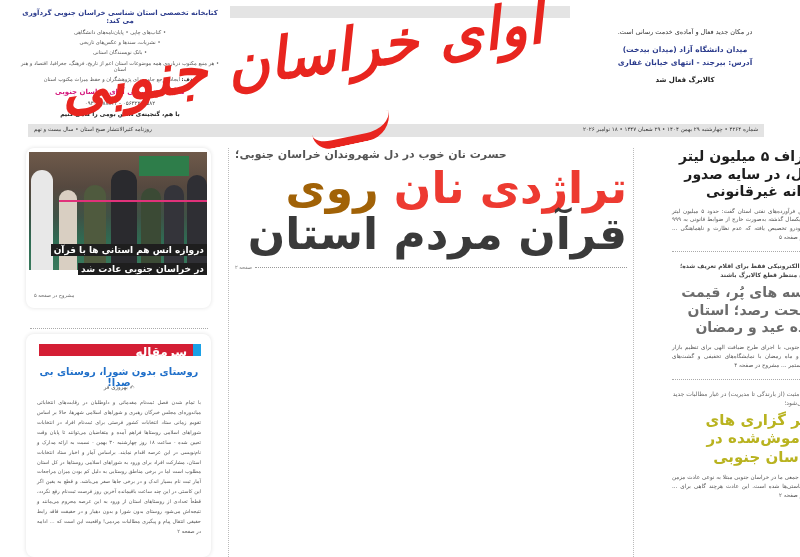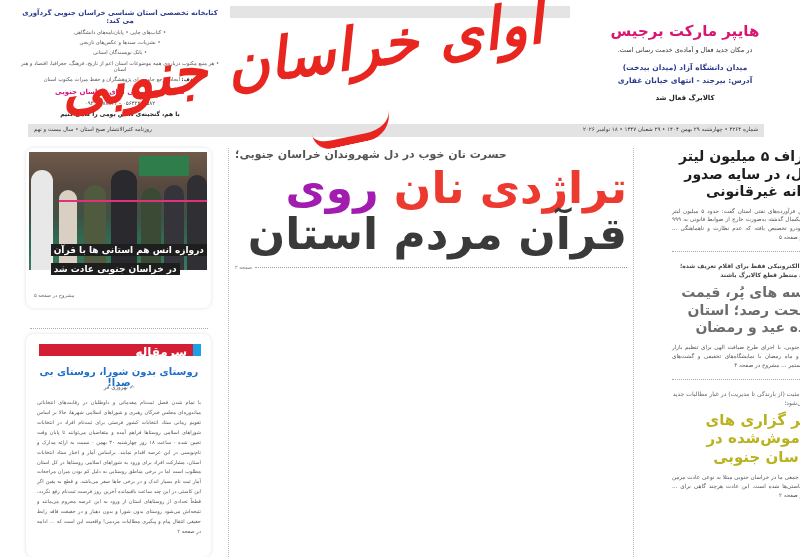--- a/index.html
+++ b/index.html
@@ -46,21 +46,21 @@
     .kicker.light { font-weight: normal; color: #666; }
     .dot-sep { border-top: 1px dotted #aaa; margin: 9px 0; }
 
     
     .col-center { position: absolute; left: 235px; top: 148px; width: 392px; height: 409px; }
     .supertitle { font-size: 11px; font-weight: bold; color: #555; text-align: left; }
     .headline { font-weight: bold; text-align: right; line-height: 1.05; margin-top: 4px; }
     .headline .line1 { font-size: 44px; white-space: nowrap; display: block; }
     .headline .line2 { font-size: 44px; color: #3a3a3a; display: block; white-space: nowrap; }
     .headline .red { color: #ed3a31; }
-    .headline .dark { color: #a21caf; margin-top: 12px; }
+    .headline .dark { color: #a16207; margin-top: 12px; }
     .page-ref { font-size: 5px; color: #777; margin-top: 7px; display: flex; align-items: center; gap: 3px; }
     .page-ref .dots { flex: 1; border-top: 1px dotted #999; }
     .photo-box { position: absolute; left: 7px; top: 187px; width: 383px; height: 212px; overflow: hidden;
                  background:
                    radial-gradient(ellipse at 50% 12%, #fffbe8 0%, #f2e2b0 18%, transparent 40%),
                    radial-gradient(ellipse at 90% 22%, #fff6d8 0%, transparent 18%),
                    radial-gradient(ellipse at 8% 25%, #fff6d8 0%, transparent 16%),
                    linear-gradient(180deg, #d9c79c 0%, #cbb27c 35%, #b9985d 55%, #c9ae78 72%, #d6c092 100%); }
     .photo-box .arch { position: absolute; border: 6px solid rgba(255,245,215,0.55); border-bottom: none; border-radius: 50% 50% 0 0; }
     .photo-box .pillar { position: absolute; bottom: 20px; background: linear-gradient(90deg, #a07c3e, #e2c98f 50%, #a07c3e); }
@@ -69,21 +69,21 @@
     .photo-caption span { display: inline-block; background: #1e1e1e; color: #fff; font-size: 9px; font-weight: bold; padding: 1px 3px; margin-bottom: 1px; }
 
     
     .col-left { position: absolute; left: 26px; top: 148px; width: 185px; height: 409px; }
     .news-photo-card { position: absolute; left: 0; top: 0; width: 185px; height: 160px; background: #fff; border-radius: 8px; box-shadow: 0 0 4px rgba(0,0,0,0.12); overflow: hidden; }
     .news-photo { position: absolute; left: 3px; top: 4px; width: 178px; height: 118px;
                   background: linear-gradient(180deg, #6f5a4a 0%, #55483f 30%, #3e5246 55%, #2f6b53 75%, #3a7a5d 100%); overflow: hidden; }
     .news-photo .person { position: absolute; bottom: 0; border-radius: 12px 12px 0 0; }
     .news-photo .ribbon { position: absolute; left: 30px; top: 48px; width: 148px; height: 2px; background: #e0327a; }
     .news-photo .banner { position: absolute; left: 110px; top: 4px; width: 50px; height: 20px; background: #2e7d4a; }
-    .news-caption { position: absolute; right: 4px; top: 90px; text-align: left; text-decoration: underline; }
+    .news-caption { position: absolute; right: 4px; top: 90px; text-align: right; text-decoration: underline; }
     .news-caption span { display: inline-block; background: #1e1e1e; color: #fff; font-size: 9px; font-weight: bold; padding: 1px 3px; margin-bottom: 1px; white-space: nowrap; }
     .news-ref { position: absolute; right: 160px; top: 144px; font-size: 5px; color: #666; white-space: nowrap; }
     .left-dots { position: absolute; left: 4px; top: 180px; width: 178px; border-top: 1px dotted #aaa; }
 
     .editorial { position: absolute; left: 0; top: 186px; width: 185px; height: 223px; background: #fff; border-radius: 8px; box-shadow: 0 0 4px rgba(0,0,0,0.12); }
     .ed-label { position: absolute; right: 10px; top: 10px; width: 162px; height: 12px; background: #d41e34; border-radius: 0 6px 0 0; }
     .ed-label .blue { position: absolute; right: 0; top: 0; width: 8px; height: 12px; background: #1ba1e6; }
     .ed-label .lbl { position: absolute; right: 14px; top: 1px; font-size: 12px; color: #fff; font-weight: bold; }
     .ed-title { position: absolute; right: 10px; top: 32px; width: 164px; text-align: center; font-size: 10px; font-weight: bold; color: #1f6fc9; }
     .ed-author { position: absolute; right: 10px; top: 50px; width: 164px; text-align: center; font-size: 5.5px; color: #555; }
@@ -108,21 +108,20 @@
     <div class="brand">کتابخانه تخصصی آوای خراسان جنوبی</div>
     <div class="phone">۰۵۶۳۲۲۲۹۵۸۲ - ۰۹۳۰۵۰۸۸۸۱۲</div>
     <div class="slogan">با هم، گنجینه‌ی دانش بومی را کامل کنیم</div>
   </div>
 
   <div class="logo">
     <div class="logo-text">آوای خراسان جنوبی</div>
   </div>
 
   <div class="market-ad">
-    <div class="title">هایپر مارکت برجیس</div>
     <div class="desc">در مکان جدید فعال و آماده‌ی خدمت رسانی است.</div>
     <div class="addr">
       <div>میدان دانشگاه آزاد (میدان بیدخت)</div>
       <div>آدرس: بیرجند - انتهای خیابان غفاری</div>
     </div>
     <div class="cta">کالابرگ فعال شد</div>
   </div>
 
   <div class="info-bar">
     <div class="issue">شماره ۴۲۶۴  • چهارشنبه ۲۹ بهمن ۱۴۰۴ • ۲۹ شعبان ۱۴۴۷ • ۱۸ نوامبر ۲۰۲۶</div>

